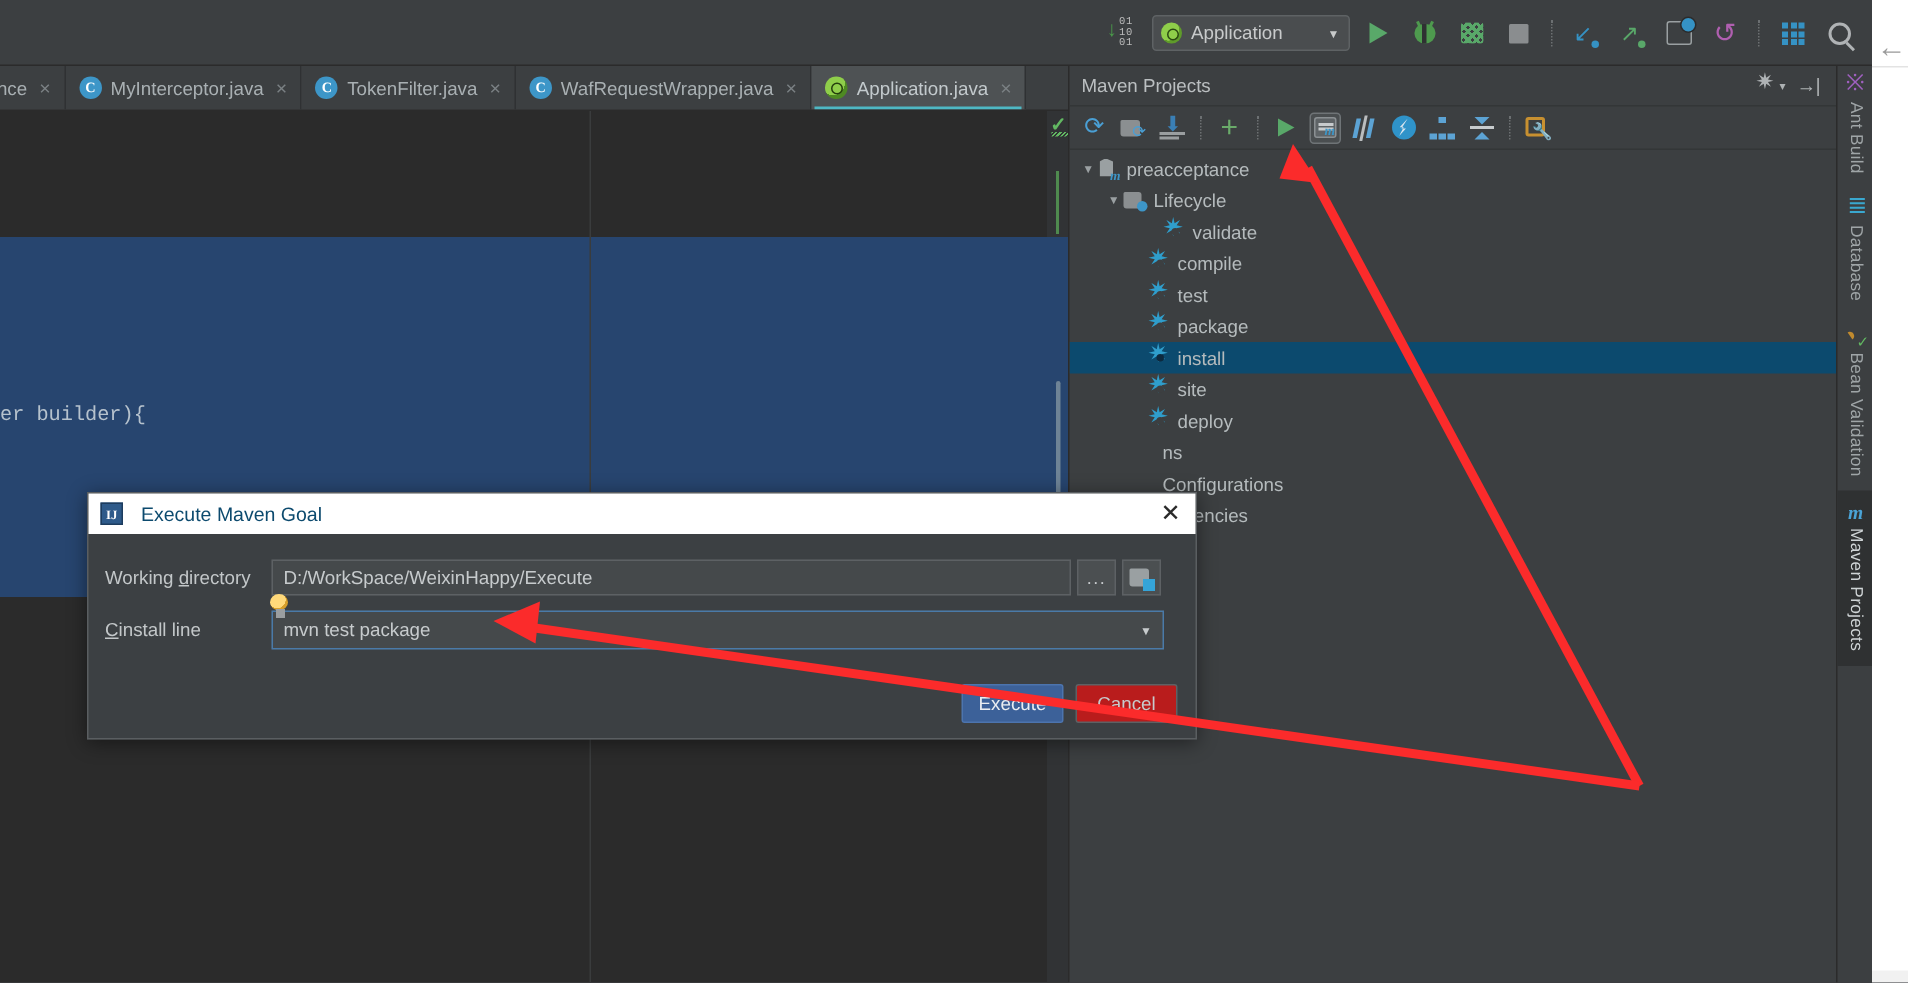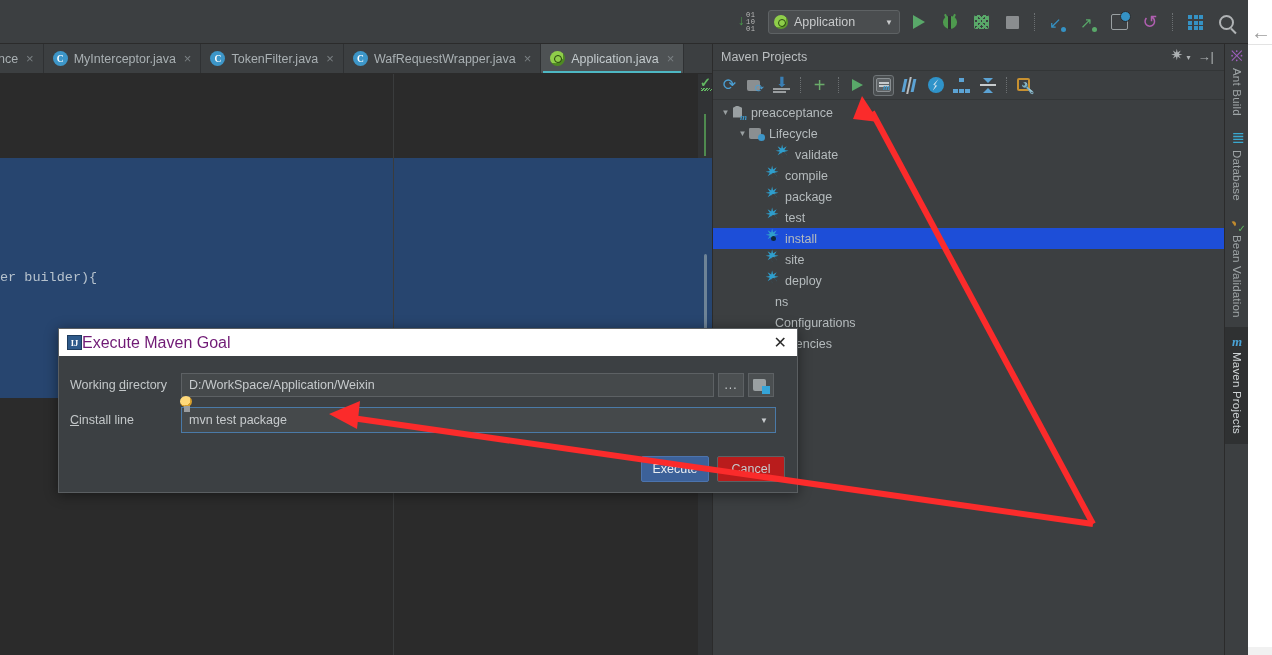--- a/index.html
+++ b/index.html
@@ -169,21 +169,21 @@
   .ic-collapse .m{position:absolute;left:0;top:6.5px;width:16px;height:2px;background:#c7cbcd;}
   .ic-settings{position:relative;width:17px;height:15px;}
   .ic-settings .sq{position:absolute;left:0;top:0;width:13px;height:13px;background:#c79030;border-radius:2px;}
   .ic-settings .in{position:absolute;left:2px;top:2px;width:9px;height:9px;background:#3c3f41;}
   .ic-settings .wr{position:absolute;right:-1px;bottom:-1px;font-size:11px;color:#bcc0c2;line-height:11px;}
 
   
   .tree { position:absolute; left:0; top:58px; width:512px; height:553px; overflow:hidden;
           font-size:12.5px; color:#b5bbbd; }
   .trow { height:21px; display:flex; align-items:center; white-space:nowrap; }
-  .trow.sel { background:#1d4ed8; }
+  .trow.sel { background:#0c4a6e; }
   .twist { width:13px; text-align:center; font-size:8px; color:#9aa0a2; flex:0 0 auto; }
   .mvn-mod-ic{width:14px;height:14px;flex:0 0 auto;position:relative;margin-right:5px;}
   .mvn-mod-ic .b1{position:absolute;left:1px;top:0;width:9px;height:12px;background:#9aa0a2;
     clip-path:polygon(0 18%,45% 0,100% 18%,100% 100%,0 100%);}
   .mvn-mod-ic .m{position:absolute;right:-1px;bottom:-2px;font-size:9px;color:#3d96c8;font-style:italic;
     font-weight:bold;font-family:"Liberation Serif",serif;line-height:9px;}
   .folder-ic{width:15px;height:13px;flex:0 0 auto;position:relative;margin-right:5px;}
   .folder-ic .f{position:absolute;left:0;top:1px;width:12px;height:11px;background:#8b8f91;
     border-radius:1px 2px 2px 2px;}
   .folder-ic .c{position:absolute;right:-1px;bottom:-1px;width:7px;height:7px;border-radius:50%;
@@ -220,21 +220,21 @@
   .wstrip .bot { position:absolute; left:0; right:0; bottom:0; height:8px; background:#f1f1f1; }
 
   
   .dlg { position:absolute; left:58px; top:328px; width:740px; height:165px;
          background:#3c4043; border:1px solid #5a5e61; box-shadow:0 2px 12px rgba(0,0,0,.45); }
   .dlg-title { height:27px; background:#fff; display:flex; align-items:center;
                padding:0 6px 0 8px; }
   .ij-ic { width:15px;height:15px;background:#2e5a8a;border:1px solid #1d3c5e;position:relative;flex:0 0 auto;}
   .ij-ic:after{content:"IJ";position:absolute;left:0;right:0;top:0;color:#fff;font-size:8.5px;
     text-align:center;line-height:14px;font-family:"Liberation Serif",serif;font-weight:bold;}
-  .dlg-title .t { font-size:16px; color:#701a75; margin-left:0; }
+  .dlg-title .t { font-size:13px; color:#0c4a6e; margin-left:12px; }
   .dlg-title .x { margin-left:auto; font-size:16px; color:#2a2a2a; line-height:16px; padding:0 4px; }
   .dlg-body { position:relative; height:137px;padding-left:24px; }
   .frow { position:absolute; left:0; width:740px; height:26px; display:flex; align-items:center; }
   .flab { width:122px; text-align:left; padding-left:11px; font-size:12.5px; color:#c3c7c9; }
   .flab u { text-decoration:underline; }
   .finput { height:24px; background:#45494b; border:1px solid #5d6164; color:#c7cbcd;
             font-size:12.5px; display:flex; align-items:center; padding:0 7px; }
   .sbtn { width:26px;height:24px;background:#4b4f51;border:1px solid #5d6164;
           display:flex;align-items:center;justify-content:center;margin-left:4px; }
   .dots { font-size:12px; color:#c7cbcd; letter-spacing:1px; line-height:10px; }
@@ -471,25 +471,25 @@
       <div class="trow" style="padding-left:63px">
         <span class="gear2"></span>
         <span>validate</span>
       </div>
       <div class="trow" style="padding-left:53px">
         <span class="gear2"></span>
         <span>compile</span>
       </div>
       <div class="trow" style="padding-left:53px">
         <span class="gear2"></span>
+        <span>test</span>
+      </div>
+      <div class="trow" style="padding-left:53px">
+        <span class="gear2"></span>
         <span>package</span>
-      </div>
-      <div class="trow" style="padding-left:53px">
-        <span class="gear2"></span>
-        <span>test</span>
       </div>
       <div class="trow sel" style="padding-left:53px">
         <span class="gear2"></span>
         <span>install</span>
       </div>
       <div class="trow" style="padding-left:53px">
         <span class="gear2"></span>
         <span>site</span>
       </div>
       <div class="trow" style="padding-left:53px">
@@ -538,21 +538,21 @@
       <span class="ij-ic"></span>
       <span class="t">Execute Maven Goal</span>
       <span class="x">✕</span>
     </div>
 
     <div class="dlg-body">
 
       <div class="frow" style="top:16px;">
         <span class="flab"><span>Working </span><u>d</u><span>irectory</span></span>
         <span class="finput" style="width:533px;">
-          <span>D:/WorkSpace/Application/Weixin</span>
+          <span>D:/WorkSpace/WeixinHappy/Execute</span>
         </span>
         <span class="sbtn">
           <span class="dots">...</span>
         </span>
         <span class="sbtn">
           <span class="fbtn-ic">
               <span class="f"></span>
               <span class="c"></span>
             </span>
         </span>

